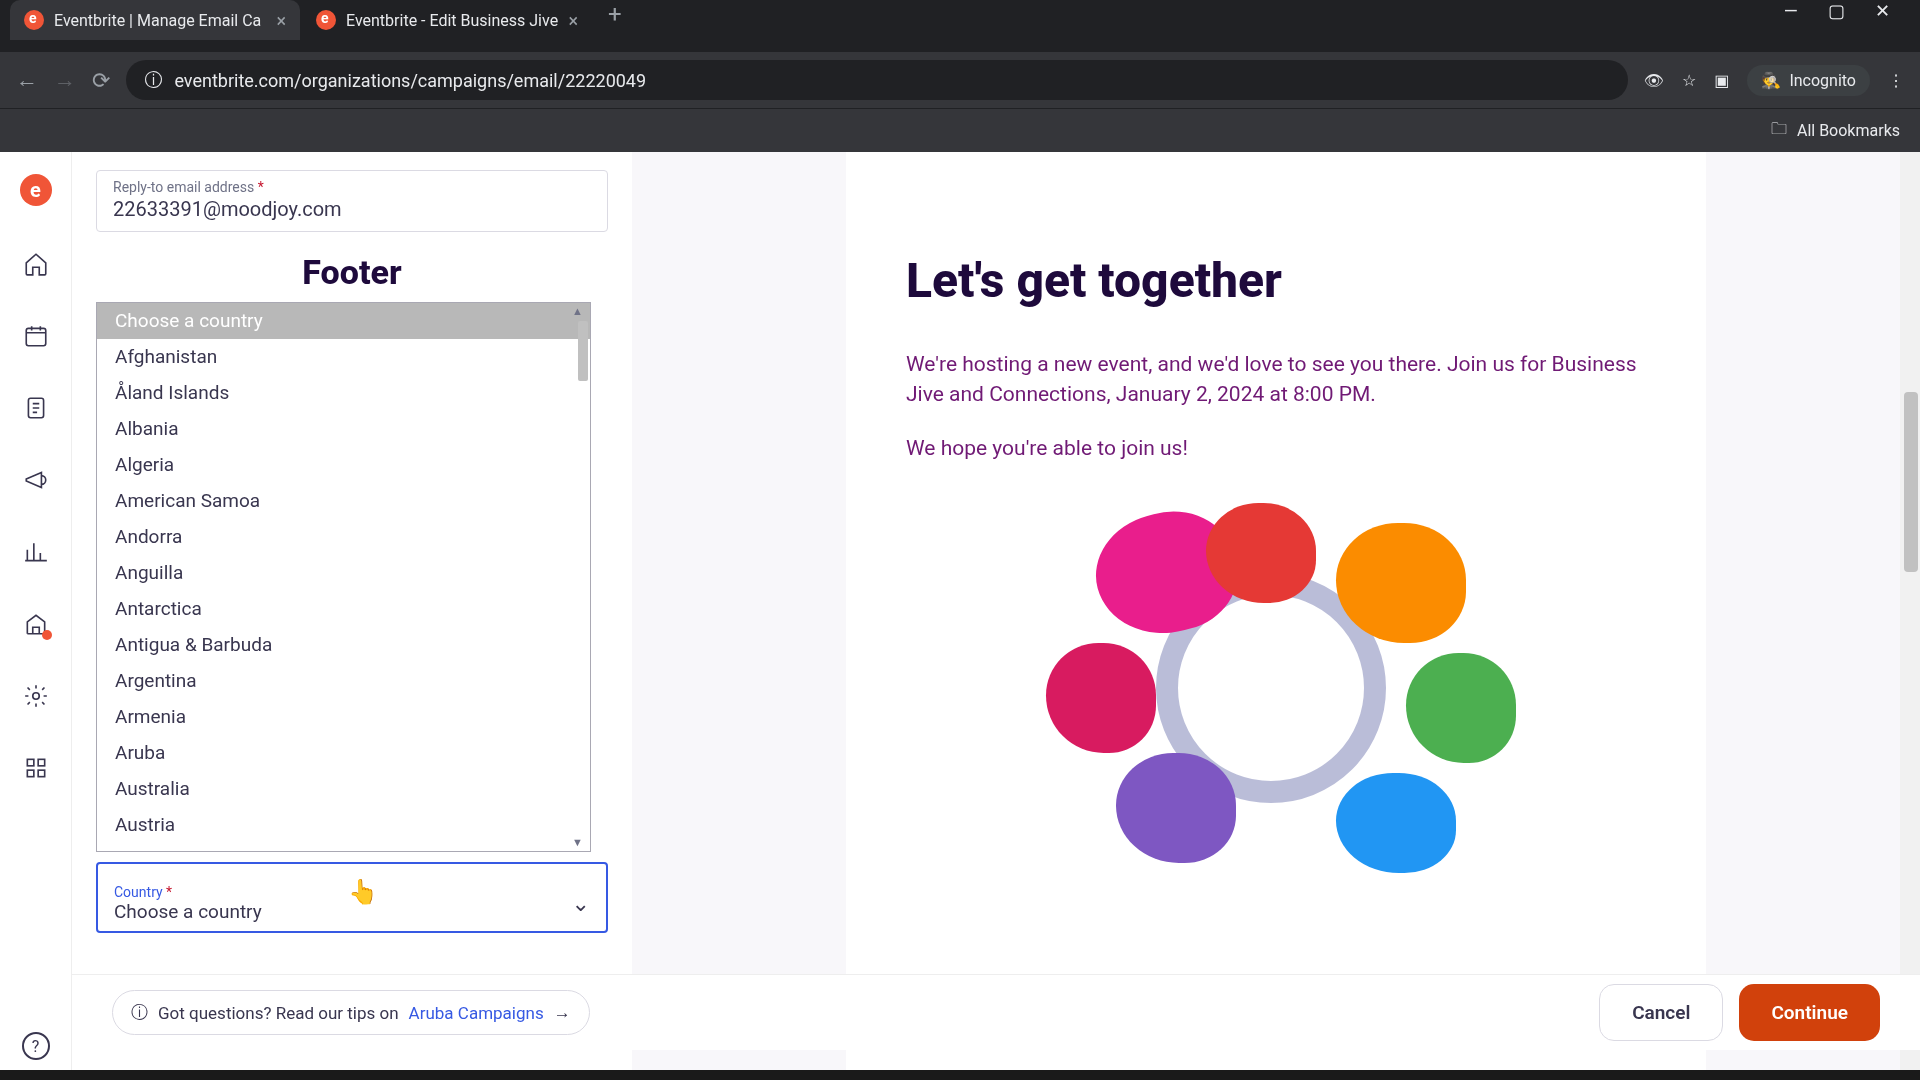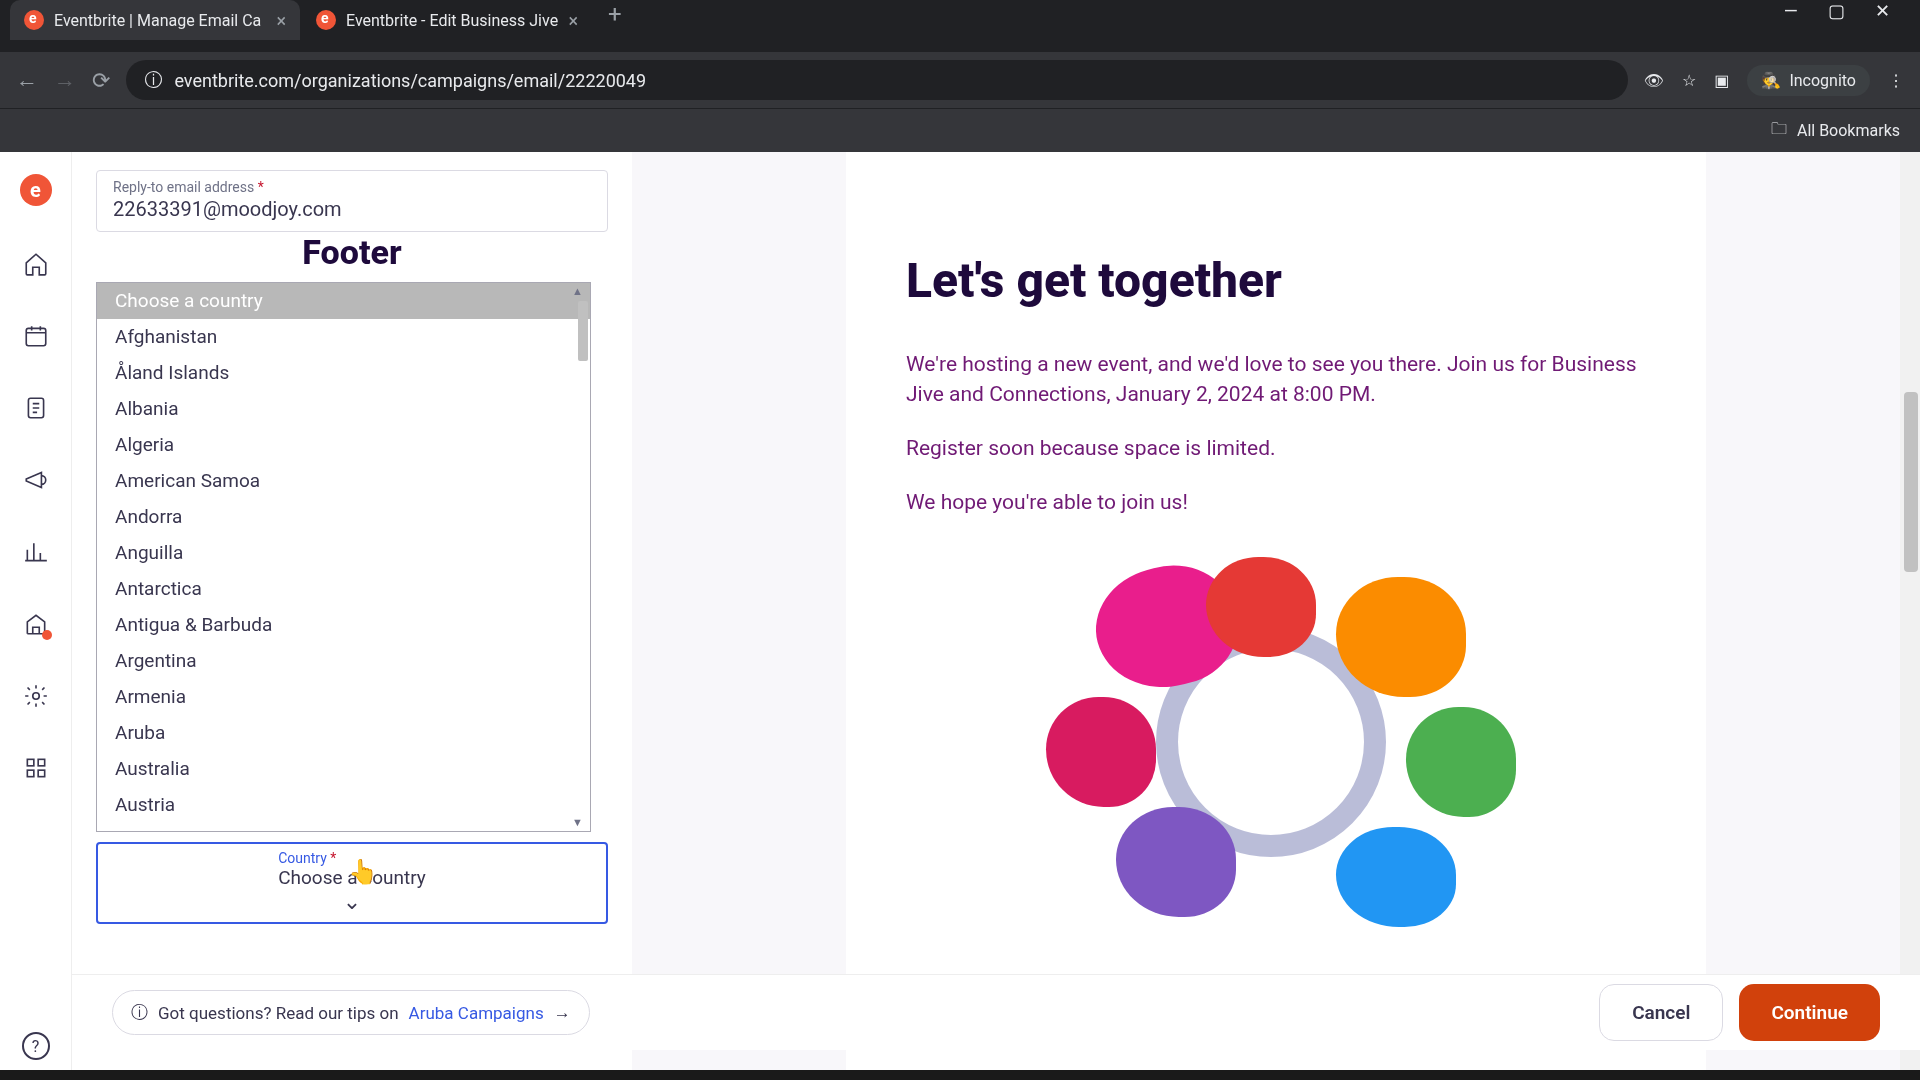--- a/index.html
+++ b/index.html
@@ -32,38 +32,38 @@
 .icon-sidebar { width: 72px; display: flex; flex-direction: column; align-items: center; padding-top: 22px; gap: 44px; border-right: 1px solid #eee; }
 .logo-e { width: 32px; height: 32px; border-radius: 50%; background: #f05537; display:flex; align-items:center; justify-content:center; color:#fff; font-weight:bold; font-size:20px;}
 .side-ico { width: 28px; height: 28px; color: #39364f; display:flex; align-items:center; justify-content:center;}
 .side-ico svg { width:26px; height:26px; stroke:#39364f; fill:none; stroke-width:1.5;}
 .side-ico.finance { position:relative; }
 .side-ico.finance::after { content:""; position:absolute; width:10px; height:10px; background:#f05537; border-radius:50%; bottom:-2px; right:-2px;}
 .help-ico { margin-top:auto; margin-bottom:20px; width:28px; height:28px; border:2px solid #39364f; border-radius:50%; display:flex; align-items:center; justify-content:center; font-size:16px; color:#39364f;}
 
 
 .form-panel { width: 560px; padding: 18px 24px 0 24px; position: relative; }
-.input-field { border:1px solid #dbdae3; border-radius:4px; padding:8px 16px 10px; }
+.input-field { border:1px solid #dbdae3; border-radius:4px; padding:8px 16px 10px; margin-bottom:20px; }
 .input-label { font-size:14px; color:#6f7287; }
 .input-label .req { color:#c5162e; }
 .input-value { font-size:20px; color:#39364f; margin-top:2px;}
 .section-h { font-size:34px; font-weight:800; color:#1e0a3c; margin-bottom:10px;text-align:center;}
 
 
 .listbox { border:1px solid #a9a8b3; background:#fff; width:495px; height:550px; position:relative; }
 .listbox-inner { height:100%; overflow:hidden; }
 .opt { padding:4px 18px; font-size:19px; color:#39364f; line-height:28px; }
 .opt.sel { background:#b8b8b8; color:#fff; }
 .lb-scroll { position:absolute; right:0; top:0; width:22px; height:100%; }
 .lb-scroll::before { content:"▲"; position:absolute; top:2px; left:4px; font-size:11px; color:#6f7287;}
 .lb-scroll::after { content:"▼"; position:absolute; bottom:2px; left:4px; font-size:11px; color:#6f7287;}
 .lb-thumb { position:absolute; right:2px; top:18px; width:10px; height:60px; background:#c0c0c0; border-radius:2px;}
 
 
-.country-field { border:2px solid #3659e3; border-radius:4px; padding:6px 16px 8px; margin-top:10px; display:flex; align-items:center; position:relative;flex-direction:column;}
+.country-field { border:2px solid #3659e3; border-radius:4px; padding:20px 16px 8px; margin-top:10px; display:flex; align-items:center; position:relative;}
 .country-field .lbls { flex:1; }
 .country-field .lab { font-size:14px; color:#3659e3; }
 .country-field .val { font-size:19px; color:#39364f; }
 .chev { color:#39364f; font-size:22px; }
 .cursor { position:absolute; left:250px; top:14px; font-size:24px; pointer-events:none;}
 
 
 .preview { flex:1; background:#f8f7fa; padding:0 30px; overflow:hidden; position:relative;}
 .preview-card { background:#fff; width:860px; margin:0 auto; height:100%; padding:40px 60px 0; text-align:left;}
 .pv-title { font-size:48px; font-weight:800; color:#1e0a3c; margin:60px 0 40px;}
@@ -235,21 +235,20 @@
       </div>
       <span class="chev">⌄</span>
       <span class="cursor">👆</span>
     </div>
   </div>
 
   <div class="preview">
     <div class="preview-card">
       <h1 class="pv-title">Let's get together</h1>
       <p class="pv-text">We're hosting a new event, and we'd love to see you there. Join us for Business Jive and Connections, January 2, 2024 at 8:00 PM.</p>
-      <p class="pv-text">Register soon because space is limited.</p>
       <p class="pv-text">We hope you're able to join us!</p>
       <div class="pv-img">
         <div class="ring"></div>
         <div class="blob pink"></div>
           <div class="blob red"></div>
           <div class="blob orange"></div>
         <div class="blob green"></div>
           <div class="blob blue"></div>
           <div class="blob purple"></div>
           <div class="blob magenta"></div>

